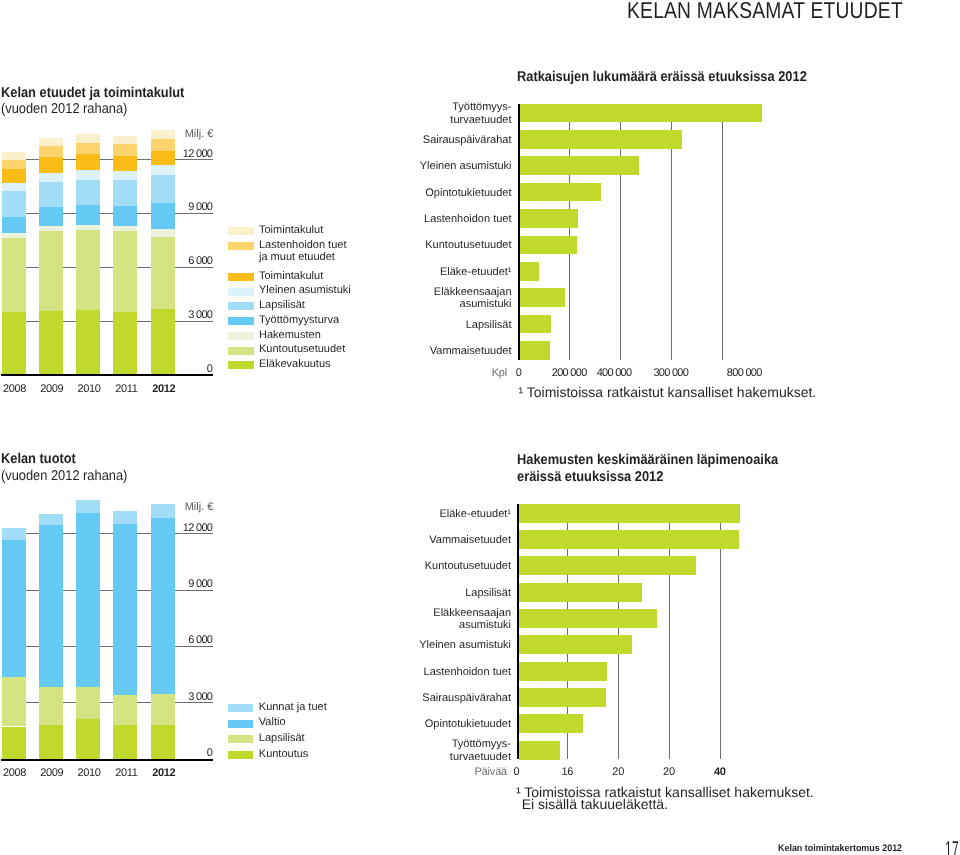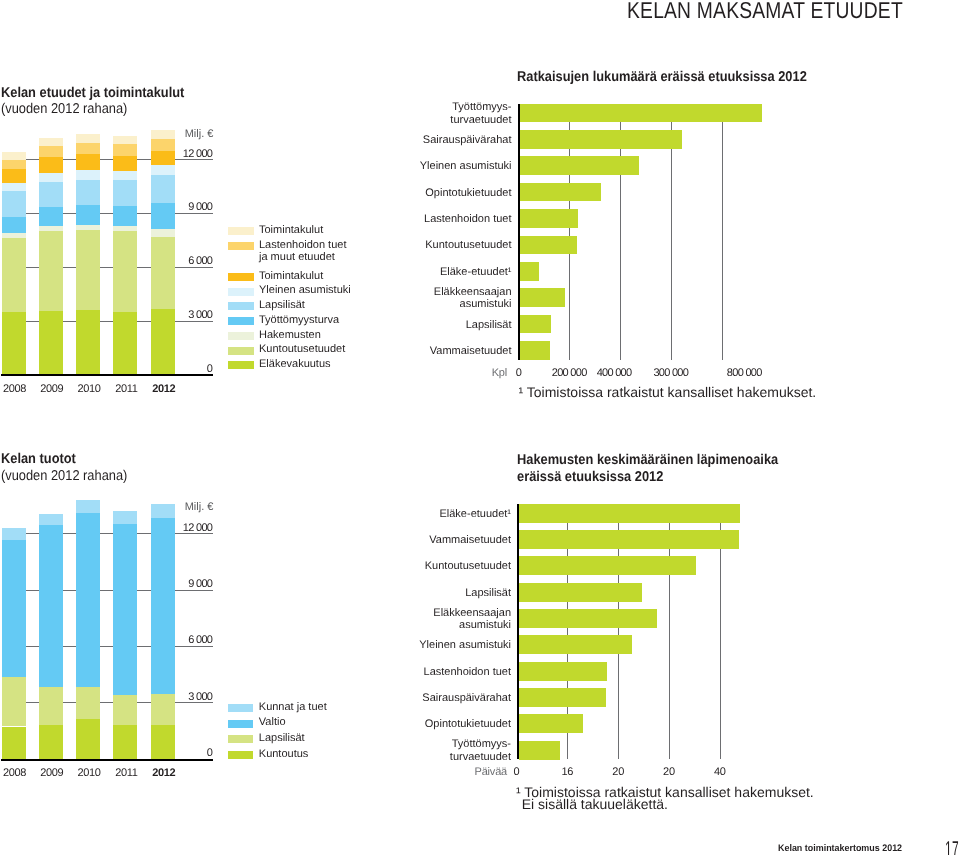--- a/index.html
+++ b/index.html
@@ -288,20 +288,20 @@
     <div class="abs cat-label" style="left:380px;top:665.6px;width:131px;">Lastenhoidon tuet</div>
     <div class="abs cat-label" style="left:380px;top:691.9px;width:131px;">Sairauspäivärahat</div>
     <div class="abs cat-label" style="left:380px;top:718.2px;width:131px;">Opintotukietuudet</div>
     <div class="abs cat-label" style="left:380px;top:738.4px;width:131px;">Työttömyys-
 turvaetuudet</div>
     <div class="abs tick-label ls0" style="left:449px;top:766.4px;width:58px;text-align:right;color:#6d6e71;">Päivää</div>
     <div class="abs tick-label ls0" style="left:486.5px;top:766.4px;width:60px;text-align:center;">0</div>
     <div class="abs tick-label ls0" style="left:537.3px;top:766.4px;width:60px;text-align:center;">16</div>
     <div class="abs tick-label ls0" style="left:588.2px;top:766.4px;width:60px;text-align:center;">20</div>
     <div class="abs tick-label ls0" style="left:639.0px;top:766.4px;width:60px;text-align:center;">20</div>
-    <div class="abs tick-label ls0" style="left:689.8px;top:766.4px;width:60px;text-align:center;">40</div>
+    <div class="abs tick-label ls0" style="left:689.8px;top:766.4px;width:60px;text-align:center;font-weight:bold;">40</div>
     <div class="abs footnote" style="left:516.0px;top:785.8px;">¹ Toimistoissa ratkaistut kansalliset hakemukset.
 Ei sisällä takuueläkettä.</div>
   </div>
   <div class="abs" id="page-header">KELAN MAKSAMAT ETUUDET</div>
   <div class="abs" id="footer-text">Kelan toimintakertomus 2012</div>
   <div class="abs" id="page-number">17</div>
 </div>
 
 </body></html>

